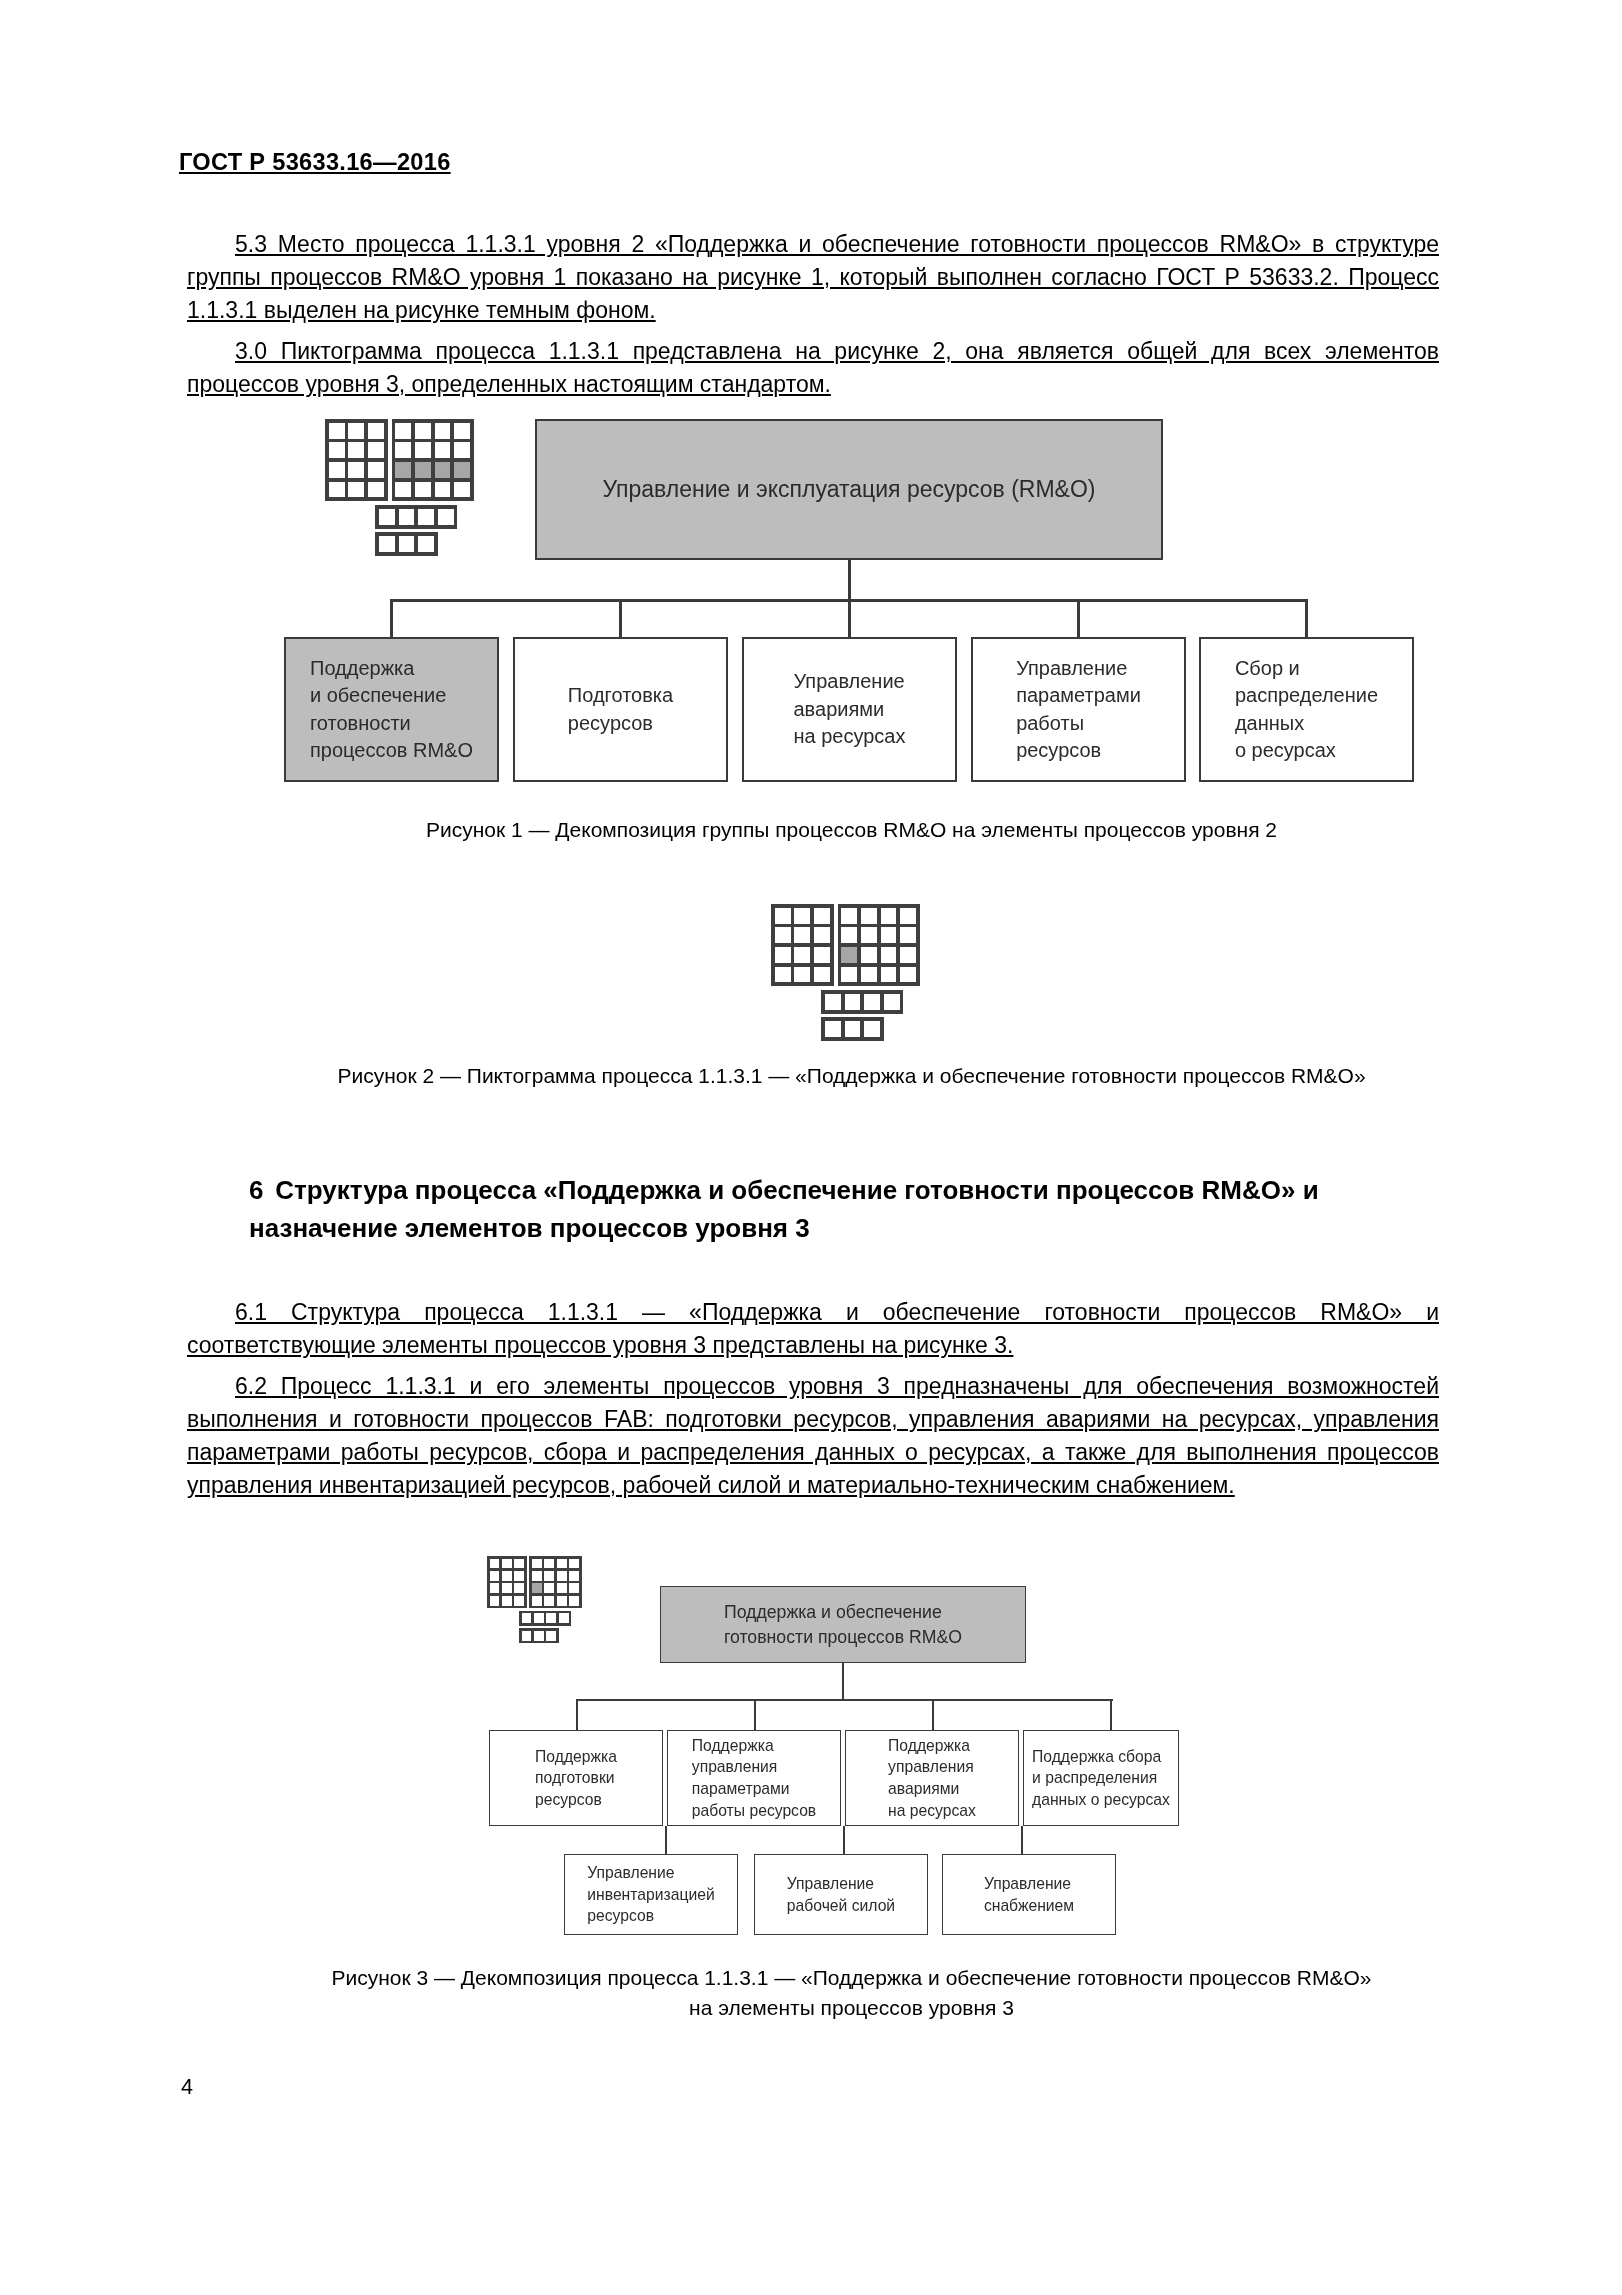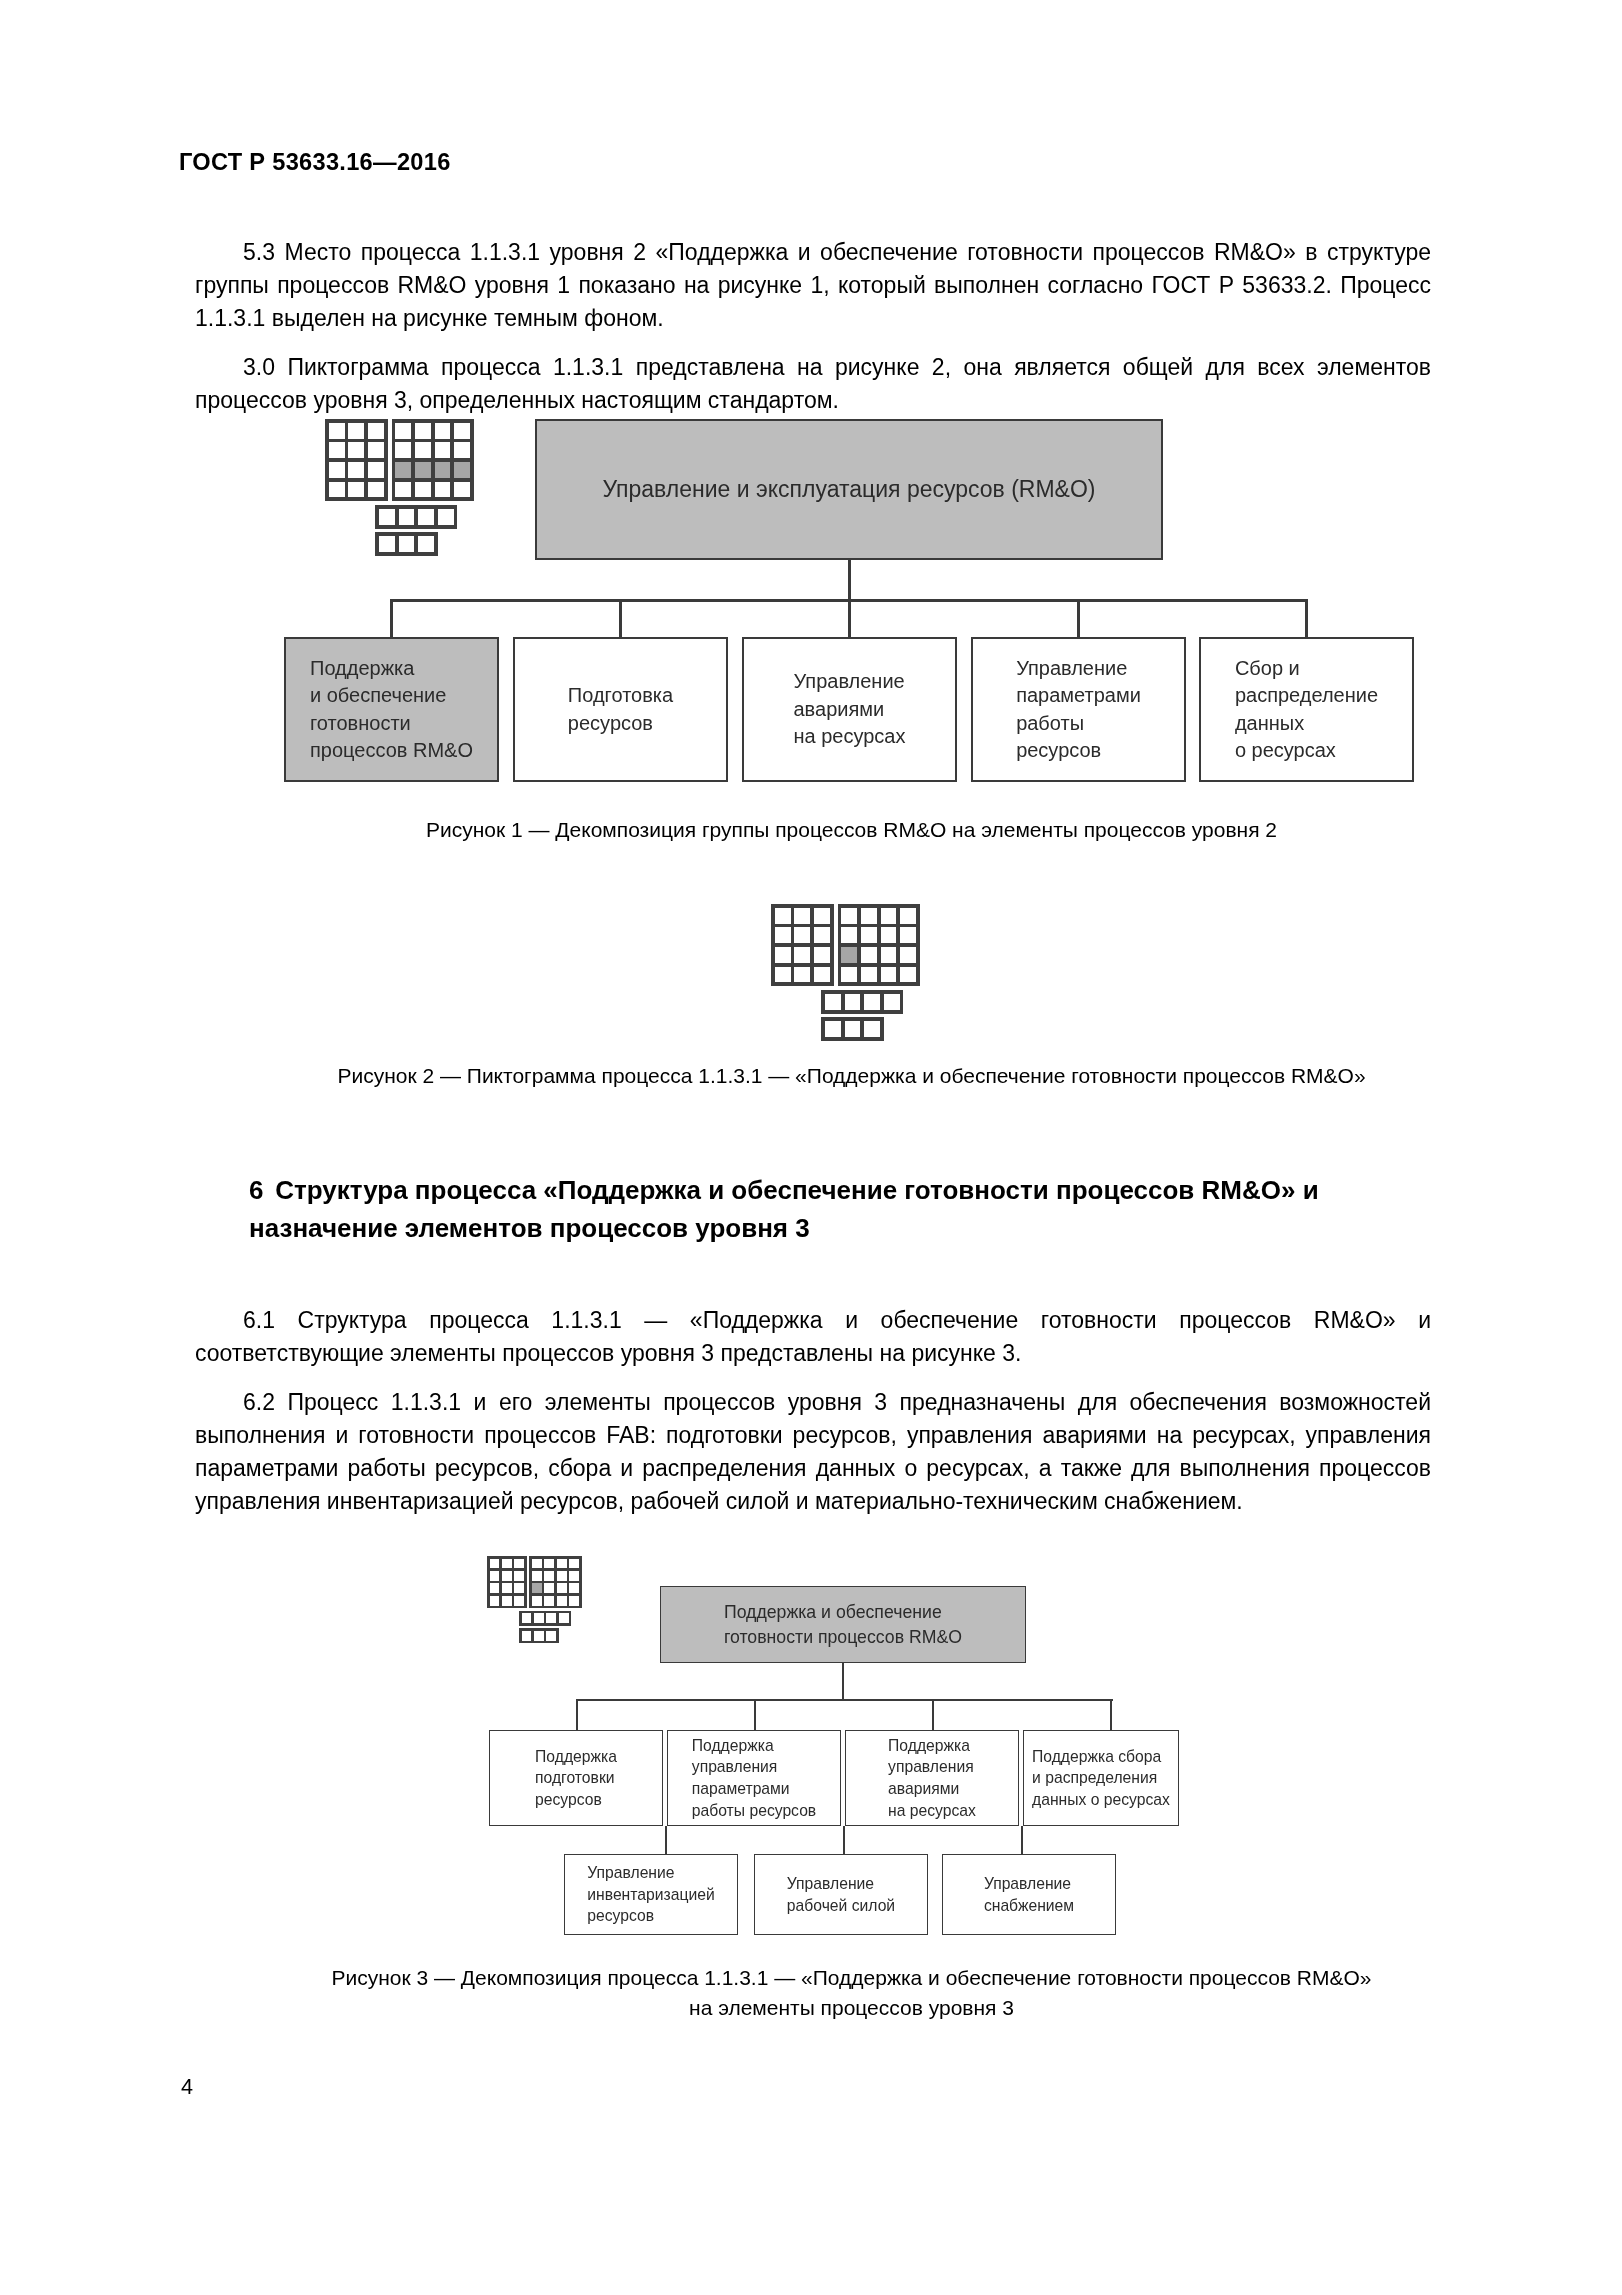--- a/index.html
+++ b/index.html
@@ -9,30 +9,30 @@
     font-family:"Liberation Sans", sans-serif;
     color:#000;
     position:relative;
     overflow:hidden;
   }
   .page { position:absolute; inset:0; }
 
   
   .runhead {
     position:absolute; left:179px; top:149px;
-    font-size:23.6px; font-weight:bold; letter-spacing:0.3px;
+    font-size:23.6px; font-weight:bold; letter-spacing:0.3px;text-decoration:underline;
   }
 
   
   .body-block {
     position:absolute; left:179px; width:1268px;
     font-size:23px; line-height:33px;
     text-align:justify;
   }
-  .body-block p { margin:16px; text-indent:48px; }
+  .body-block p { margin:8px; text-indent:48px;text-decoration:underline; }
 
   #para-53 { top:220px; }
   #para-61 { top:1288px; }
 
   
   .sec-heading {
     position:absolute; left:249px; width:1204px;
     font-size:26px; font-weight:bold; line-height:38px;
     top:1171px;
   }

